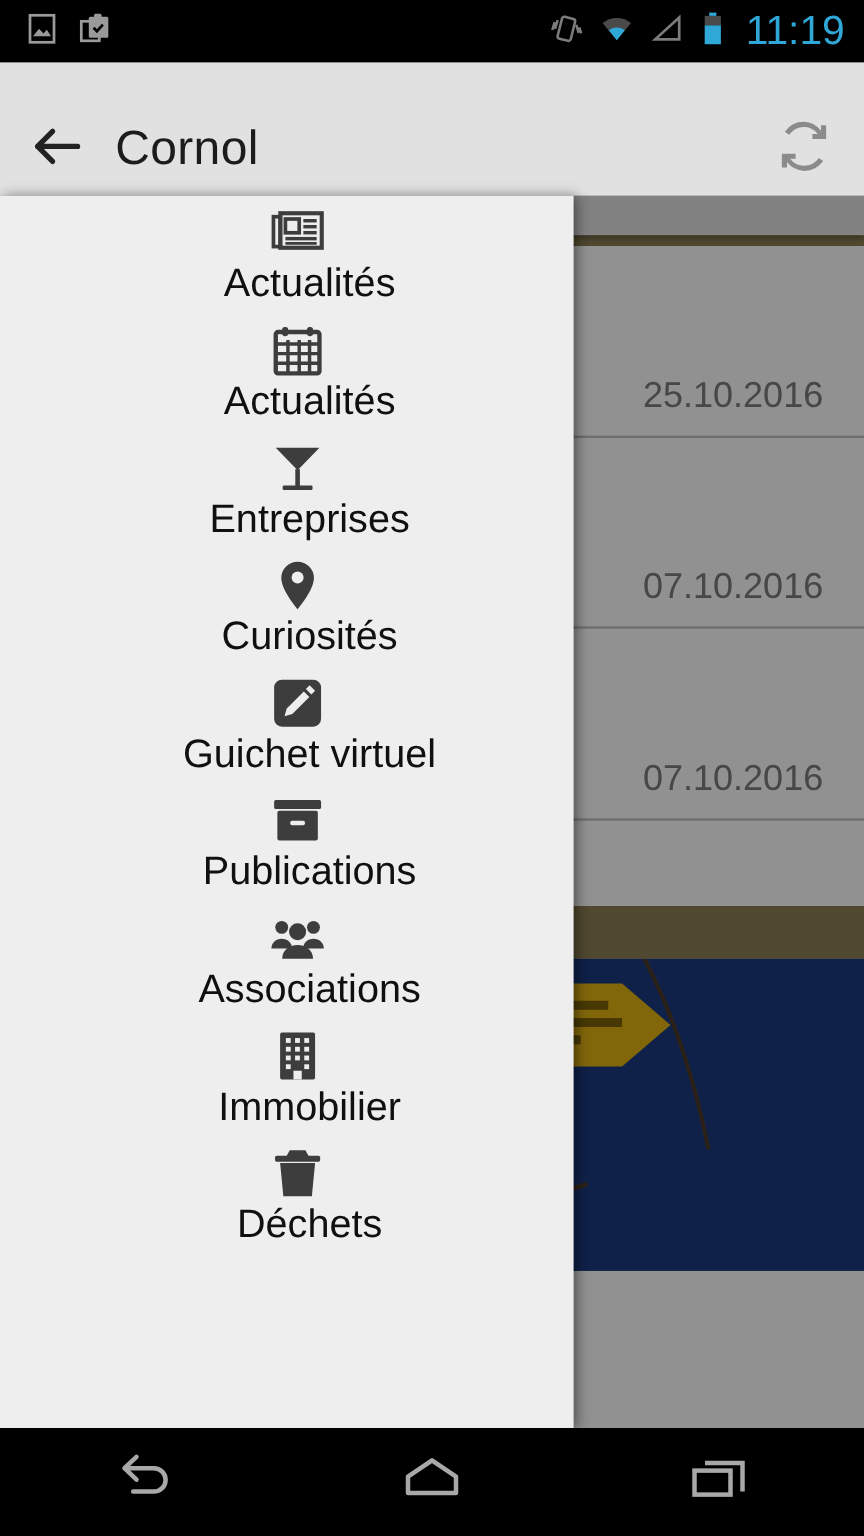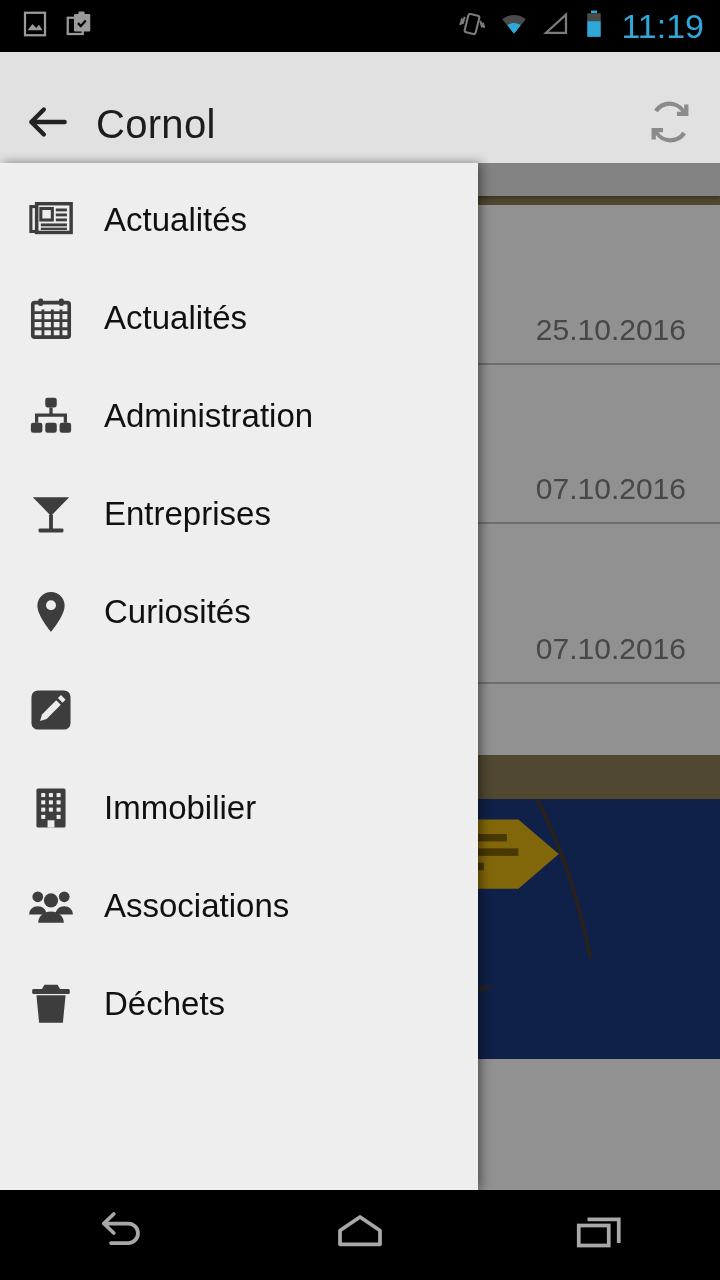--- a/index.html
+++ b/index.html
@@ -83,20 +83,21 @@
   
   .drawer {
     position:absolute; top:163px; left:0; width:478px; height:1027px;
     background:#eeeeee; z-index:7; overflow:hidden;
     box-shadow:3px 0 10px rgba(0,0,0,0.45);
   }
   .drawer-list { padding-top:8px; }
   .drawer-item {
     height:98px; display:flex; align-items:center; cursor:pointer;
     padding-left:18px;
+    flex-direction:column;
   }
   .drawer-icon {
     width:66px; min-width:66px; display:flex;
     align-items:center; justify-content:center;
   }
   .drawer-label {
     font-size:33px; color:#101010; padding-left:20px; font-weight:400;
     white-space:nowrap;
   }
 
@@ -278,36 +279,20 @@
             <rect x="16.1" y="1.8" width="2.6" height="4" rx="1.1" fill="#3d3d3d"></rect>
             <rect x="2.5" y="4" width="19" height="18" rx="1" fill="none" stroke="#3d3d3d" stroke-width="1.9"></rect>
             <g stroke="#3d3d3d" stroke-width="1.5">
               <path d="M2.5 9.2h19M2.5 13.4h19M2.5 17.6h19M7.8 7.5v14.5M12.7 7.5v14.5M17.2 7.5v14.5"></path>
             </g>
           </svg>
         </span>
         <span class="drawer-label">Actualités</span>
       </div>
 
-      <div class="drawer-item">
-        <span class="drawer-icon">
-          <svg width="46" height="46" viewBox="0 0 24 24">
-            <g fill="#3d3d3d">
-              <rect x="9" y="2.5" width="6" height="5" rx="1.2"></rect>
-              <rect x="1.5" y="15.5" width="6" height="5.2" rx="1.2"></rect>
-              <rect x="9" y="15.5" width="6" height="5.2" rx="1.2"></rect>
-              <rect x="16.5" y="15.5" width="6" height="5.2" rx="1.2"></rect>
-            </g>
-            <g stroke="#3d3d3d" stroke-width="1.7" fill="none">
-              <path d="M12 7.5v4M4.5 15.5v-4h15v4"></path>
-            </g>
-          </svg>
-        </span>
-        <span class="drawer-label">Administration</span>
-      </div>
 
       <div class="drawer-item">
         <span class="drawer-icon">
           <svg width="46" height="46" viewBox="0 0 24 24">
             <path d="M2.5 3.2h19L12 13z" fill="#3d3d3d"></path>
             <rect x="11" y="12.5" width="2" height="7.4" fill="#3d3d3d"></rect>
             <rect x="5.5" y="19.6" width="13" height="2" rx="0.6" fill="#3d3d3d"></rect>
           </svg>
         </span>
         <span class="drawer-label">Entreprises</span>
@@ -324,23 +309,50 @@
       </div>
 
       <div class="drawer-item">
         <span class="drawer-icon">
           <svg width="46" height="46" viewBox="0 0 24 24">
             <rect x="1.8" y="1.8" width="20.4" height="20.4" rx="3.4" fill="#3d3d3d"></rect>
             <path d="M6.3 17.7l1-3.4 7.4-7.4 2.4 2.4-7.4 7.4z" fill="#eeeeee"></path>
             <path d="M15.6 5.8l1.6-1.6 2.4 2.4-1.6 1.6z" fill="#eeeeee"></path>
           </svg>
         </span>
-      </div>
-
-
+        <span class="drawer-label">Guichet virtuel</span>
+      </div>
+
+      <div class="drawer-item">
+        <span class="drawer-icon">
+          <svg width="46" height="46" viewBox="0 0 24 24">
+            <rect x="1.8" y="3" width="20.4" height="3.9" rx="0.7" fill="#3d3d3d"></rect>
+            <rect x="3.2" y="7.6" width="17.6" height="13" rx="0.9" fill="#3d3d3d"></rect>
+            <rect x="8.8" y="12" width="6.4" height="1.9" rx="0.8" fill="#eeeeee"></rect>
+          </svg>
+        </span>
+        <span class="drawer-label">Publications</span>
+      </div>
+
+
+      <div class="drawer-item">
+        <span class="drawer-icon">
+          <svg width="46" height="46" viewBox="0 0 24 24">
+            <g fill="#3d3d3d">
+              <circle cx="5.1" cy="7.2" r="2.8"></circle>
+              <path d="M0.6 16.4c0-2.6 2-4.3 4.5-4.3s4.5 1.7 4.5 4.3z"></path>
+              <circle cx="18.9" cy="7.2" r="2.8"></circle>
+              <path d="M14.4 16.4c0-2.6 2-4.3 4.5-4.3s4.5 1.7 4.5 4.3z"></path>
+              <circle cx="12" cy="9.1" r="3.7"></circle>
+              <path d="M5.3 20.8c0-3.5 3-5.9 6.7-5.9s6.7 2.4 6.7 5.9z"></path>
+            </g>
+          </svg>
+        </span>
+        <span class="drawer-label">Associations</span>
+      </div>
 
       <div class="drawer-item">
         <span class="drawer-icon">
           <svg width="46" height="46" viewBox="0 0 24 24">
             <rect x="4.4" y="1.8" width="15.2" height="20.4" rx="0.8" fill="#3d3d3d"></rect>
             <g fill="#eeeeee">
               <rect x="6.9" y="4.2" width="2.1" height="2.1"></rect>
                 <rect x="10.9" y="4.2" width="2.1" height="2.1"></rect>
                 <rect x="14.9" y="4.2" width="2.1" height="2.1"></rect>
               <rect x="6.9" y="8.0" width="2.1" height="2.1"></rect>
@@ -354,36 +366,20 @@
               <rect x="10.2" y="18.4" width="3.6" height="3.8"></rect>
             </g>
           </svg>
         </span>
         <span class="drawer-label">Immobilier</span>
       </div>
 
       <div class="drawer-item">
         <span class="drawer-icon">
           <svg width="46" height="46" viewBox="0 0 24 24">
-            <g fill="#3d3d3d">
-              <circle cx="5.1" cy="7.2" r="2.8"></circle>
-              <path d="M0.6 16.4c0-2.6 2-4.3 4.5-4.3s4.5 1.7 4.5 4.3z"></path>
-              <circle cx="18.9" cy="7.2" r="2.8"></circle>
-              <path d="M14.4 16.4c0-2.6 2-4.3 4.5-4.3s4.5 1.7 4.5 4.3z"></path>
-              <circle cx="12" cy="9.1" r="3.7"></circle>
-              <path d="M5.3 20.8c0-3.5 3-5.9 6.7-5.9s6.7 2.4 6.7 5.9z"></path>
-            </g>
-          </svg>
-        </span>
-        <span class="drawer-label">Associations</span>
-      </div>
-
-      <div class="drawer-item">
-        <span class="drawer-icon">
-          <svg width="46" height="46" viewBox="0 0 24 24">
             <path d="M8.6 1.9h6.8l1.4 2.4H7.2z" fill="#3d3d3d"></path>
             <rect x="2.2" y="4.2" width="19.6" height="2.6" rx="0.7" fill="#3d3d3d"></rect>
             <path d="M4.4 7.4h15.2l-1.4 14.4H5.8z" fill="#3d3d3d"></path>
           </svg>
         </span>
         <span class="drawer-label">Déchets</span>
       </div>
 
     </div>
   </div>

